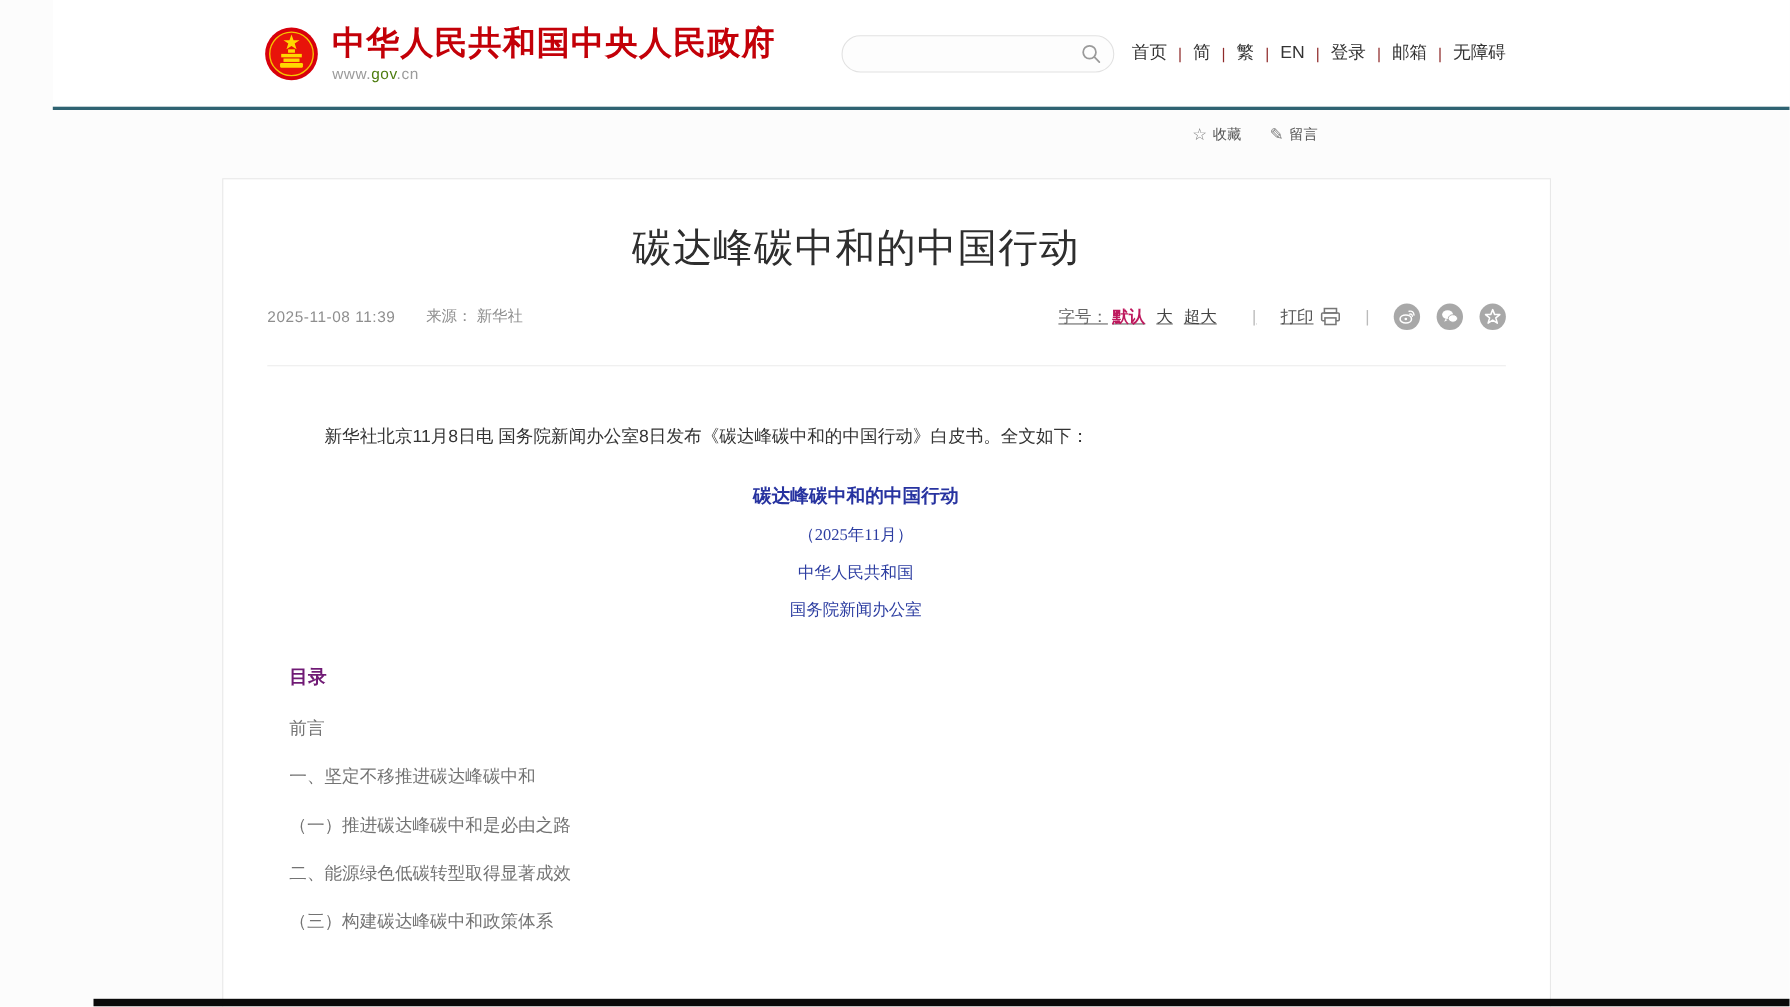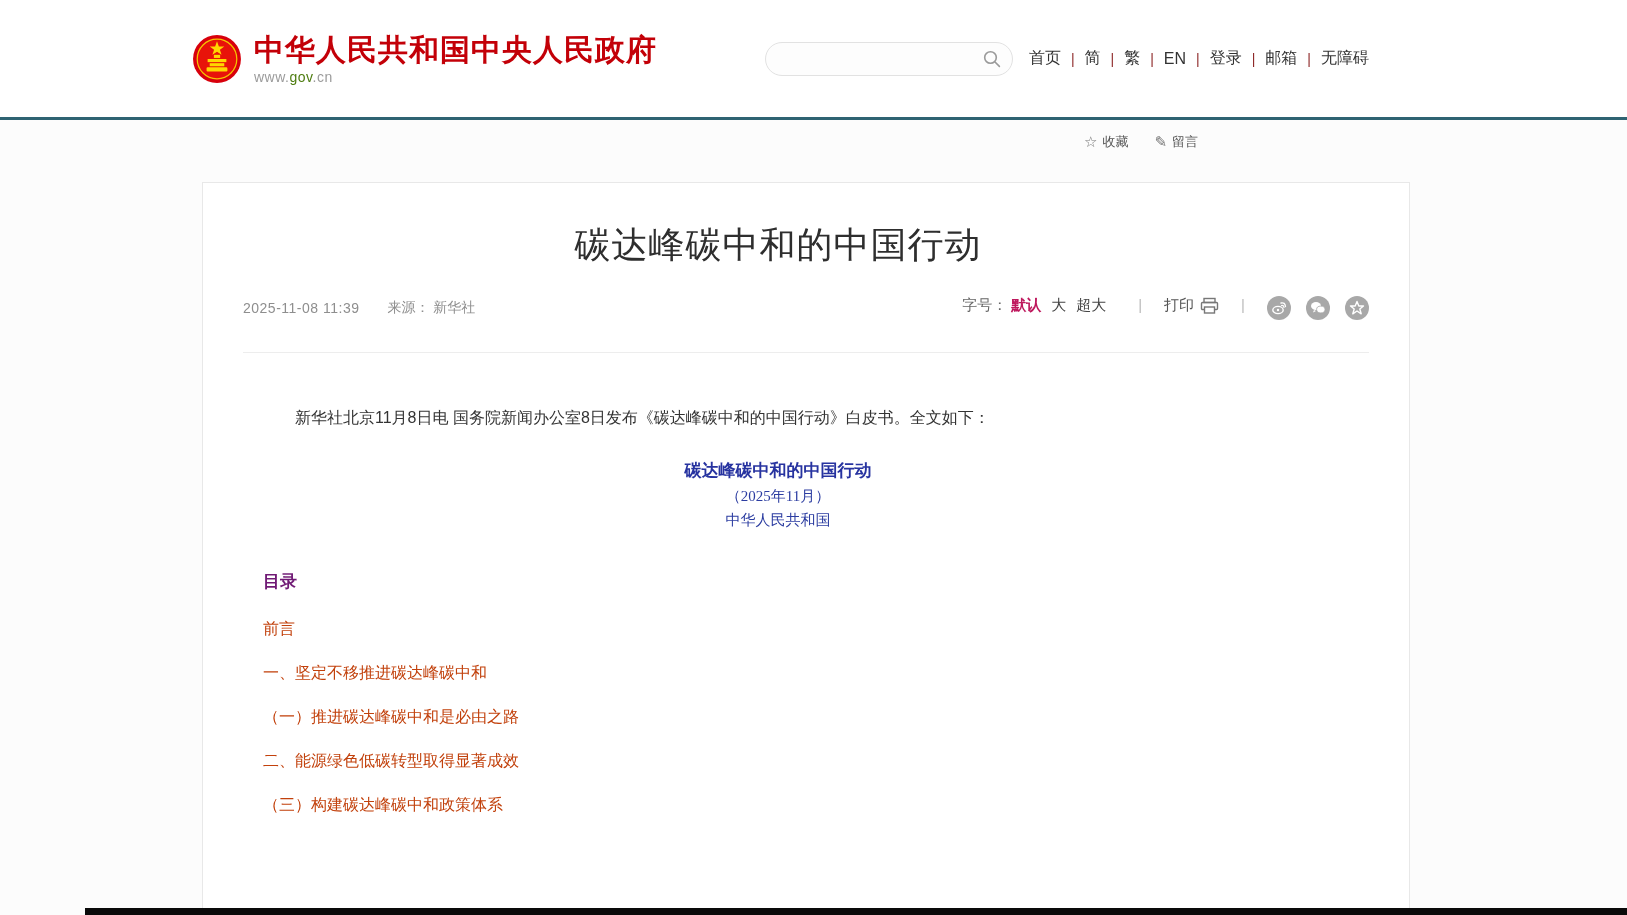--- a/index.html
+++ b/index.html
@@ -4,22 +4,22 @@
 <style>
   * { margin:0; padding:0; box-sizing:border-box; }
   html,body { width:1627px; height:915px; }
   body {
     font-family:"Liberation Sans","DejaVu Sans",sans-serif;
     background:#fcfcfc; color:#333; position:relative; overflow:hidden;
   }
 
   
   .site-header {
-    height:120px; background:#fff; border-bottom:3px solid #2f6372;
-    display:flex; align-items:center; padding:0 258px 0 192px;
+    height:100px; background:#fff; border-bottom:3px solid #2f6372;
+    display:flex; align-items:center; padding:0 258px 0 192px;margin-left:48px;
   }
   .brand { display:flex; align-items:center; gap:12px; }
   .emblem { width:50px; height:50px; flex:0 0 auto; }
   .brand-text { display:flex; flex-direction:column; }
   .site-title { font-size:30px; font-weight:bold; color:#c30008; letter-spacing:1px; line-height:1.1; }
   .site-url { font-size:14px; margin-top:3px; color:#9b9b9b; letter-spacing:.5px; }
   .site-url .gov { color:#4d7c0f; font-weight:normal; }
   .hspacer { flex:1; }
   .search-box {
     width:248px; height:34px; border:1px solid #e2e2e2; border-radius:17px;
@@ -48,36 +48,36 @@
   .article-title {
     margin-top:40px; text-align:center; font-size:36px; font-weight:500;
     color:#2e2e2e; letter-spacing:1px; line-height:1.2;
   }
   .meta-row {
     margin-top:30px; padding-bottom:32px; border-bottom:1px solid #ededed;
     display:flex; align-items:center; font-size:14px; color:#8e8e8e;
   }
   .meta-left { display:flex; align-items:center; gap:28px; }
   .meta-date { letter-spacing:.5px; }
-  .meta-right { margin-left:auto; display:flex; align-items:flex-start; font-size:15px; color:#666; }
+  .meta-right { margin-left:auto; display:flex; align-items:center; font-size:15px; color:#666;text-decoration:underline; }
   .fs-default { color:#be185d; font-weight:bold; margin:0 10px 0 4px; cursor:pointer; }
   .fs-opt { margin-right:10px; color:#444; cursor:pointer; }
   .tool-sep { color:#bbb; margin:0 22px; }
   .print-btn { display:flex; align-items:center; gap:6px; color:#555; cursor:pointer; }
   .share-group { display:flex; align-items:center; gap:15px; }
   .share-circle {
     width:24px; height:24px; border-radius:50%; background:#a8a8a8;
     display:flex; align-items:center; justify-content:center; cursor:pointer;
   }
 
   .intro-p { margin-top:52px; font-size:16px; line-height:1.6; text-indent:2em; color:#333; }
   .doc-title { margin-top:28px; text-align:center; font-size:17px; font-weight:bold; color:#2733a0; }
-  .doc-line { margin-top:5px; text-align:center; font-size:15px; color:#2c3da1; font-family:"Liberation Serif","DejaVu Serif",serif; }
+  .doc-line { margin-top:15px; text-align:center; font-size:15px; color:#2c3da1; font-family:"Liberation Serif","DejaVu Serif",serif; }
   .toc-heading { margin-top:40px; font-size:17px; font-weight:bold; color:#701a75; }
-  .toc-item { margin-top:28px; font-size:16px; color:#c2410c; line-height:1; }
+  .toc-item { margin-top:28px; font-size:16px; color:#737373; line-height:1; }
 
   .bottom-bar { position:absolute; left:85px; right:0; bottom:0; height:7px; background:#0a0a0a; }
 </style>
 </head>
 <body>
 
 <div class="site-header">
   <div class="brand">
     <svg class="emblem" viewBox="0 0 48 48">
       <circle cx="24" cy="24" r="23" fill="#d8000c"></circle>
@@ -184,20 +184,21 @@
       </span>
     </div>
   </div>
 
   <div class="content-col">
     <p class="intro-p">新华社北京11月8日电 国务院新闻办公室8日发布《碳达峰碳中和的中国行动》白皮书。全文如下：</p>
 
     <div class="doc-title">碳达峰碳中和的中国行动</div>
     <div class="doc-line">（2025年11月）</div>
     <div class="doc-line">中华人民共和国</div>
+    <div class="doc-line">国务院新闻办公室</div>
 
     <div class="toc-heading">目录</div>
     <div class="toc-item">前言</div>
     <div class="toc-item">一、坚定不移推进碳达峰碳中和</div>
     <div class="toc-item">（一）推进碳达峰碳中和是必由之路</div>
     <div class="toc-item">二、能源绿色低碳转型取得显著成效</div>
     <div class="toc-item">（三）构建碳达峰碳中和政策体系</div>
 
   </div>
 </div>

